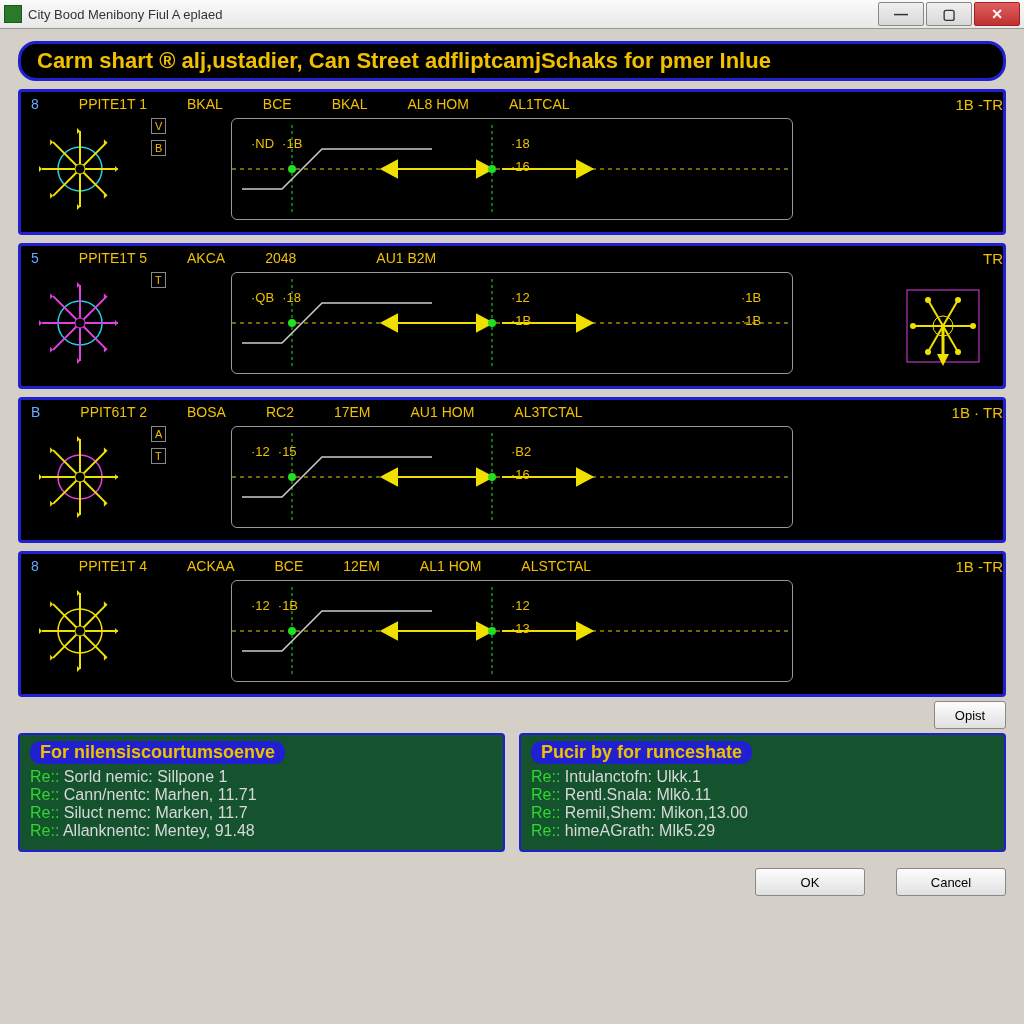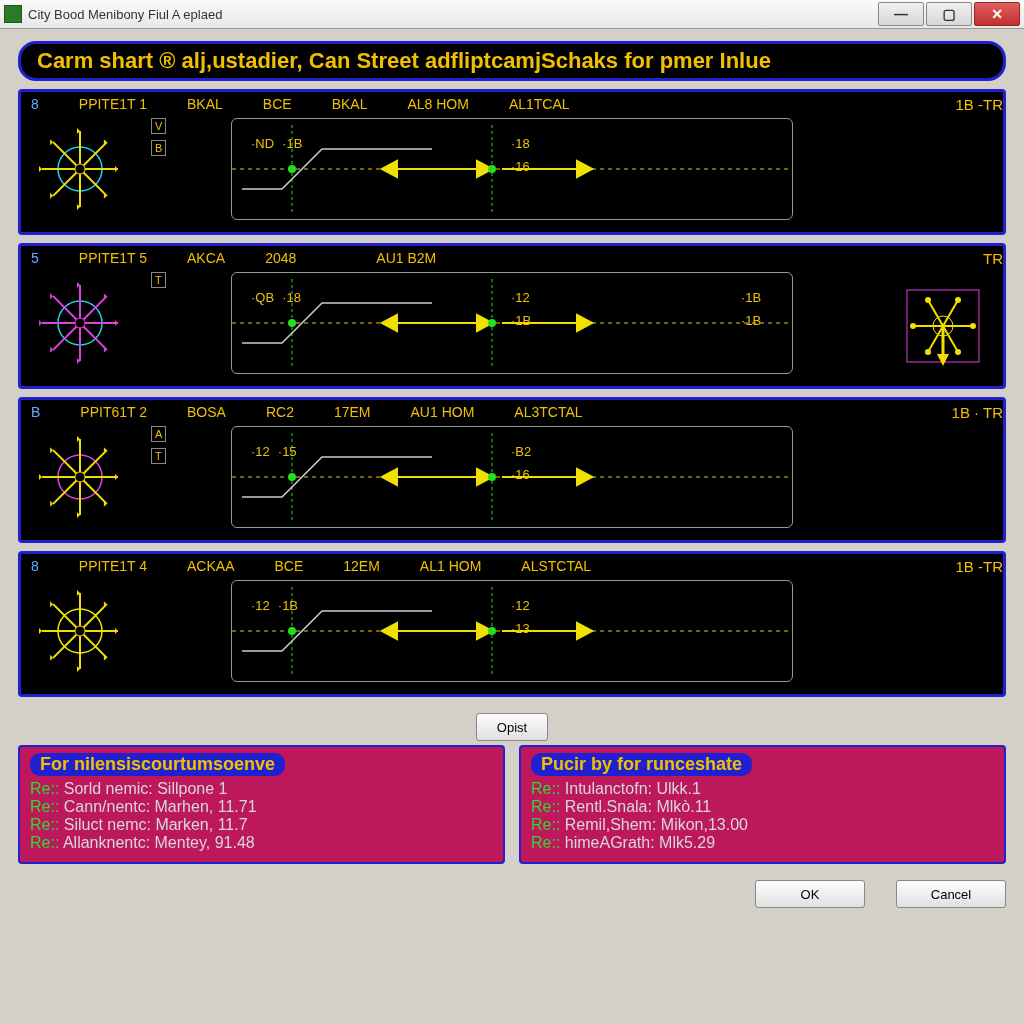--- a/index.html
+++ b/index.html
@@ -100,39 +100,39 @@
   .panel .rvals {
     position: absolute; left: 720px; top: 44px;
     font-size: 13px; color:#f0c000;
     display: flex; flex-direction: column; gap: 8px;
   }
   .panel .aux-compass {
     position: absolute; right: 20px; top: 40px;
     width: 80px; height: 80px;
   }
   .btn-row {
-    display: flex; justify-content: center; gap: 10px;
-    margin-top: 16px;
+    display: flex; justify-content: flex-end; gap: 10px;
+    margin-top: 4px;
   }
   .win-button {
     min-width: 72px; height: 28px;
     background: linear-gradient(#fdfdfd,#e0e0e0);
     border: 1px solid #888;
     border-radius: 3px;
     font-size: 13px;
     padding: 0 14px;
   }
   .lower {
     display: flex; gap: 14px; margin-top: 4px;
   }
   .infobox {
     flex: 1;
     border: 2px solid #2020d0;
     border-radius: 4px;
-    background: #be185d;
+    background: #14532d;
     padding: 6px 10px 10px 10px;
   }
   .infobox .ib-title {
     color: #f0c000; font-weight: bold; font-size: 18px;
     background: #2020d0; display: inline-block;
     padding: 1px 10px; border-radius: 10px;
     margin-bottom: 4px;
   }
   .info-line { font-size: 16px; }
   .info-line .pfx { color: #2fd82f; }

